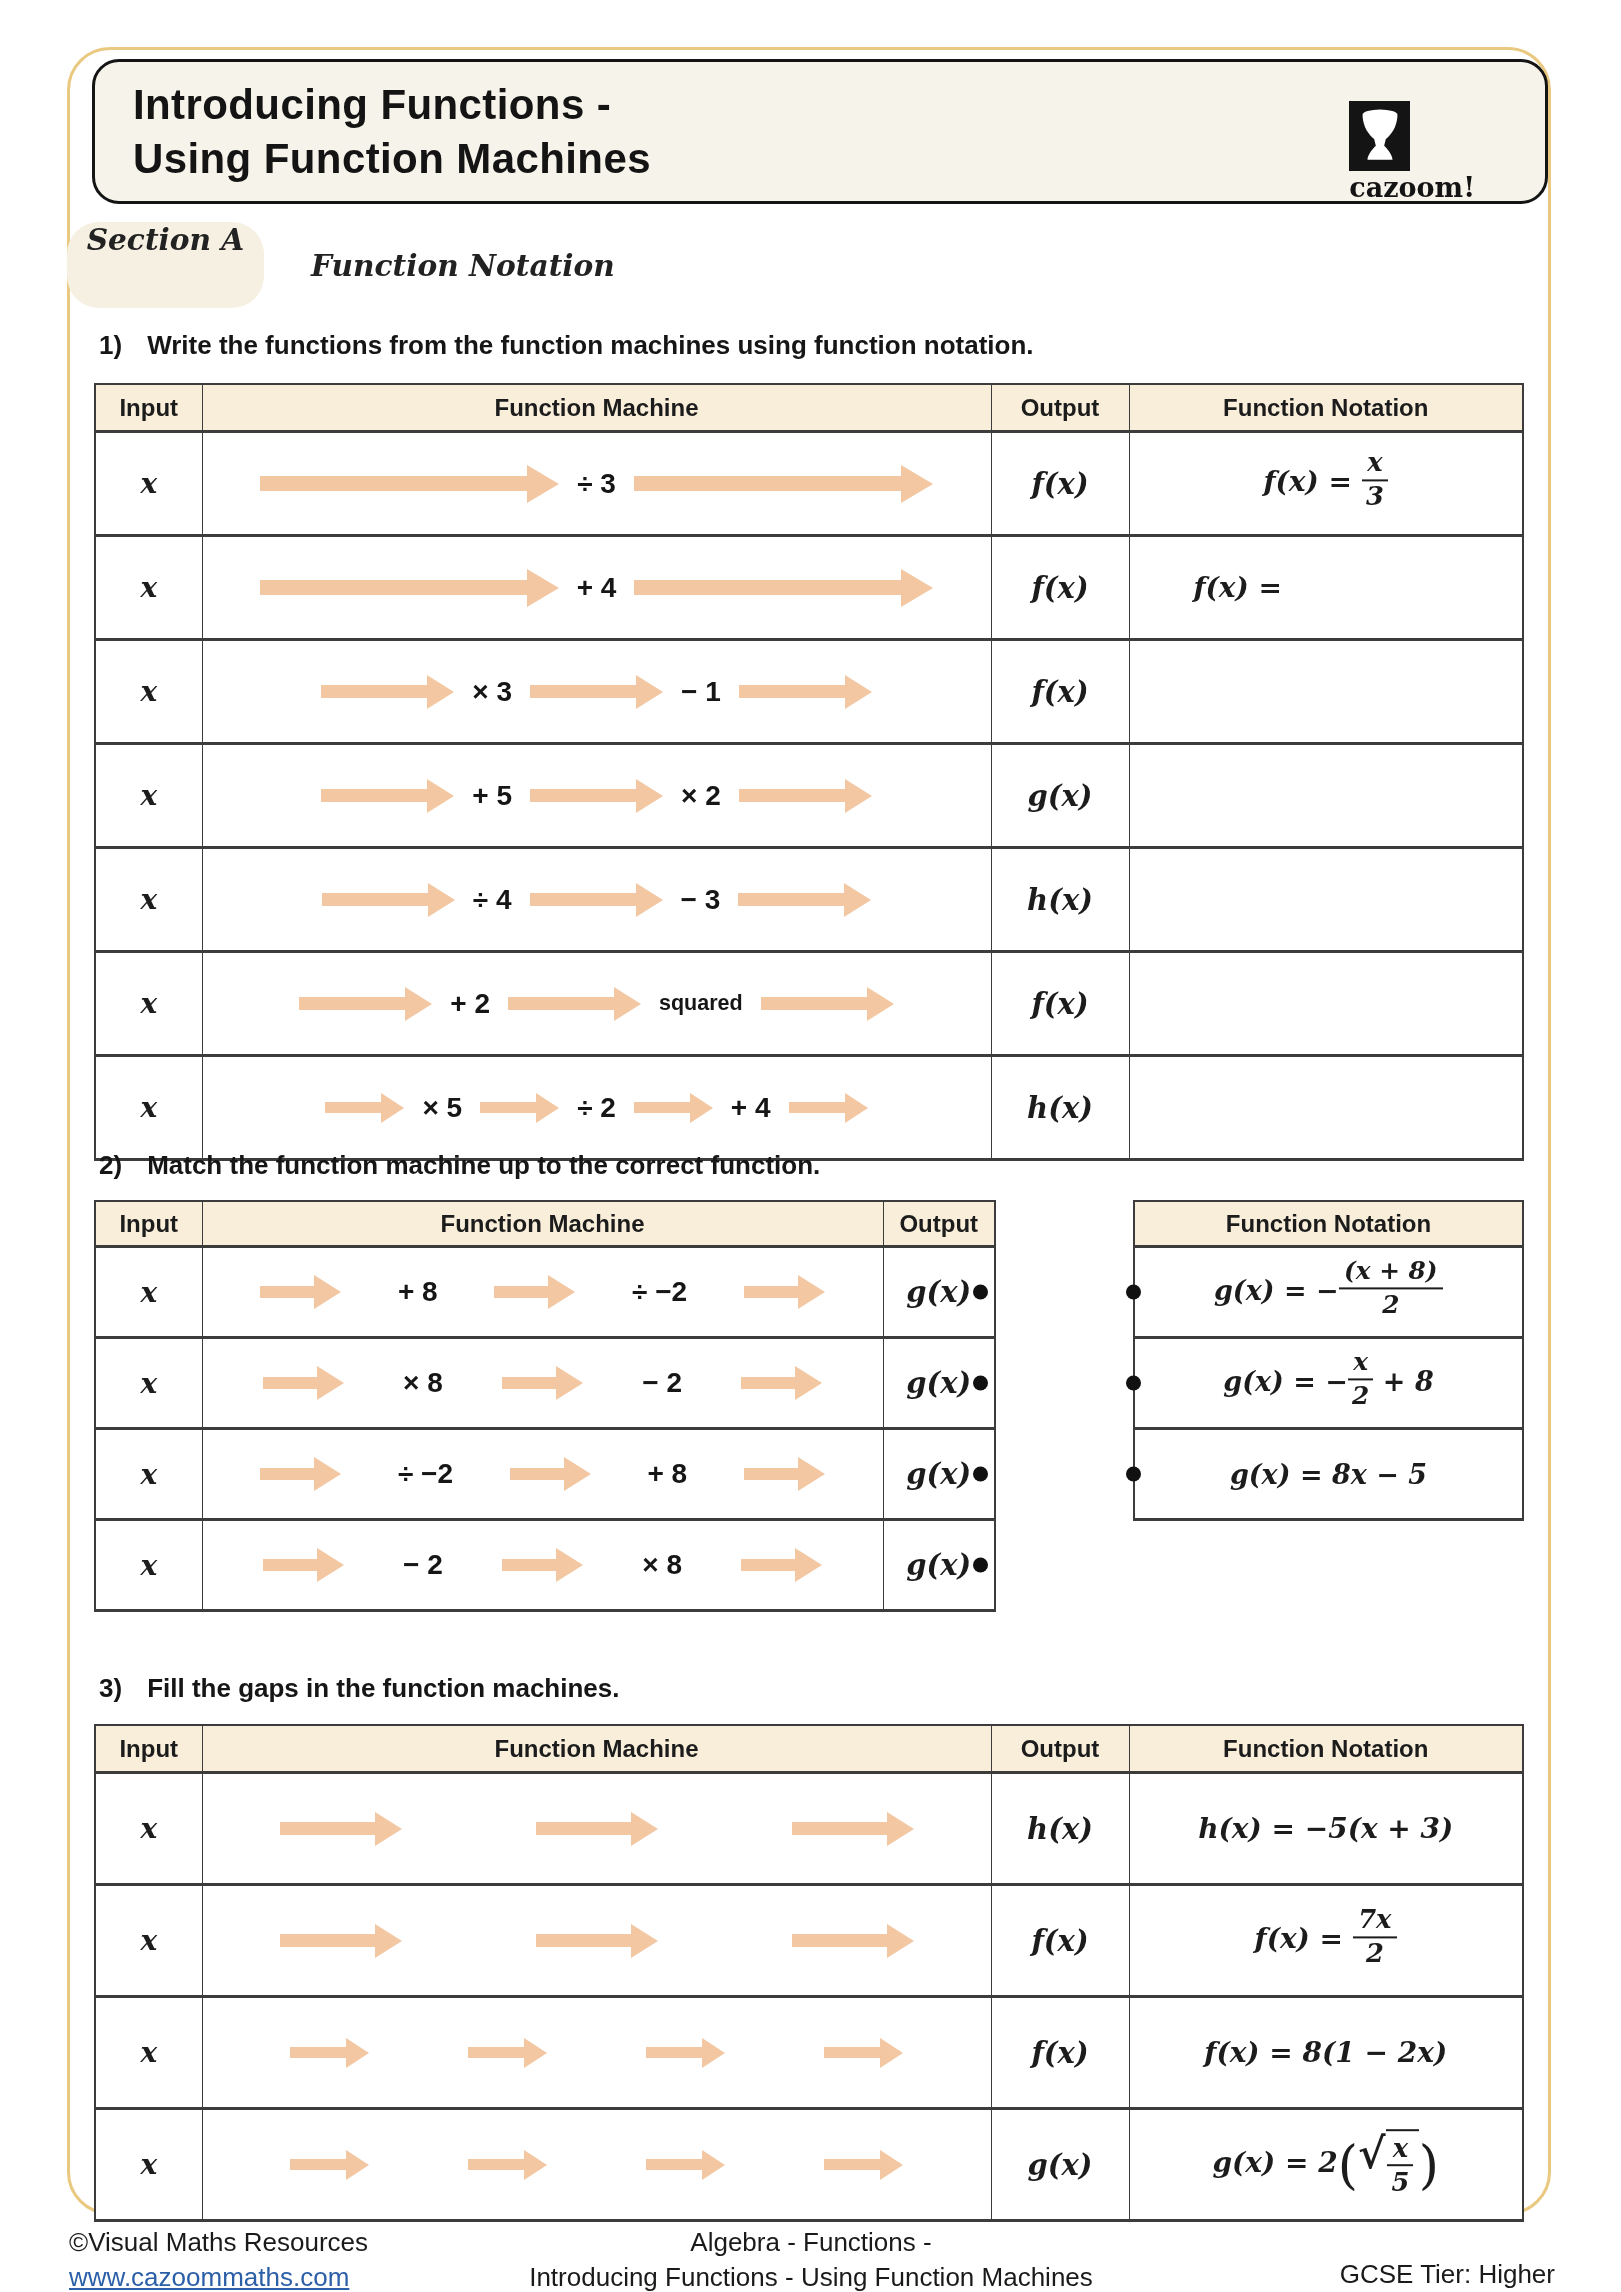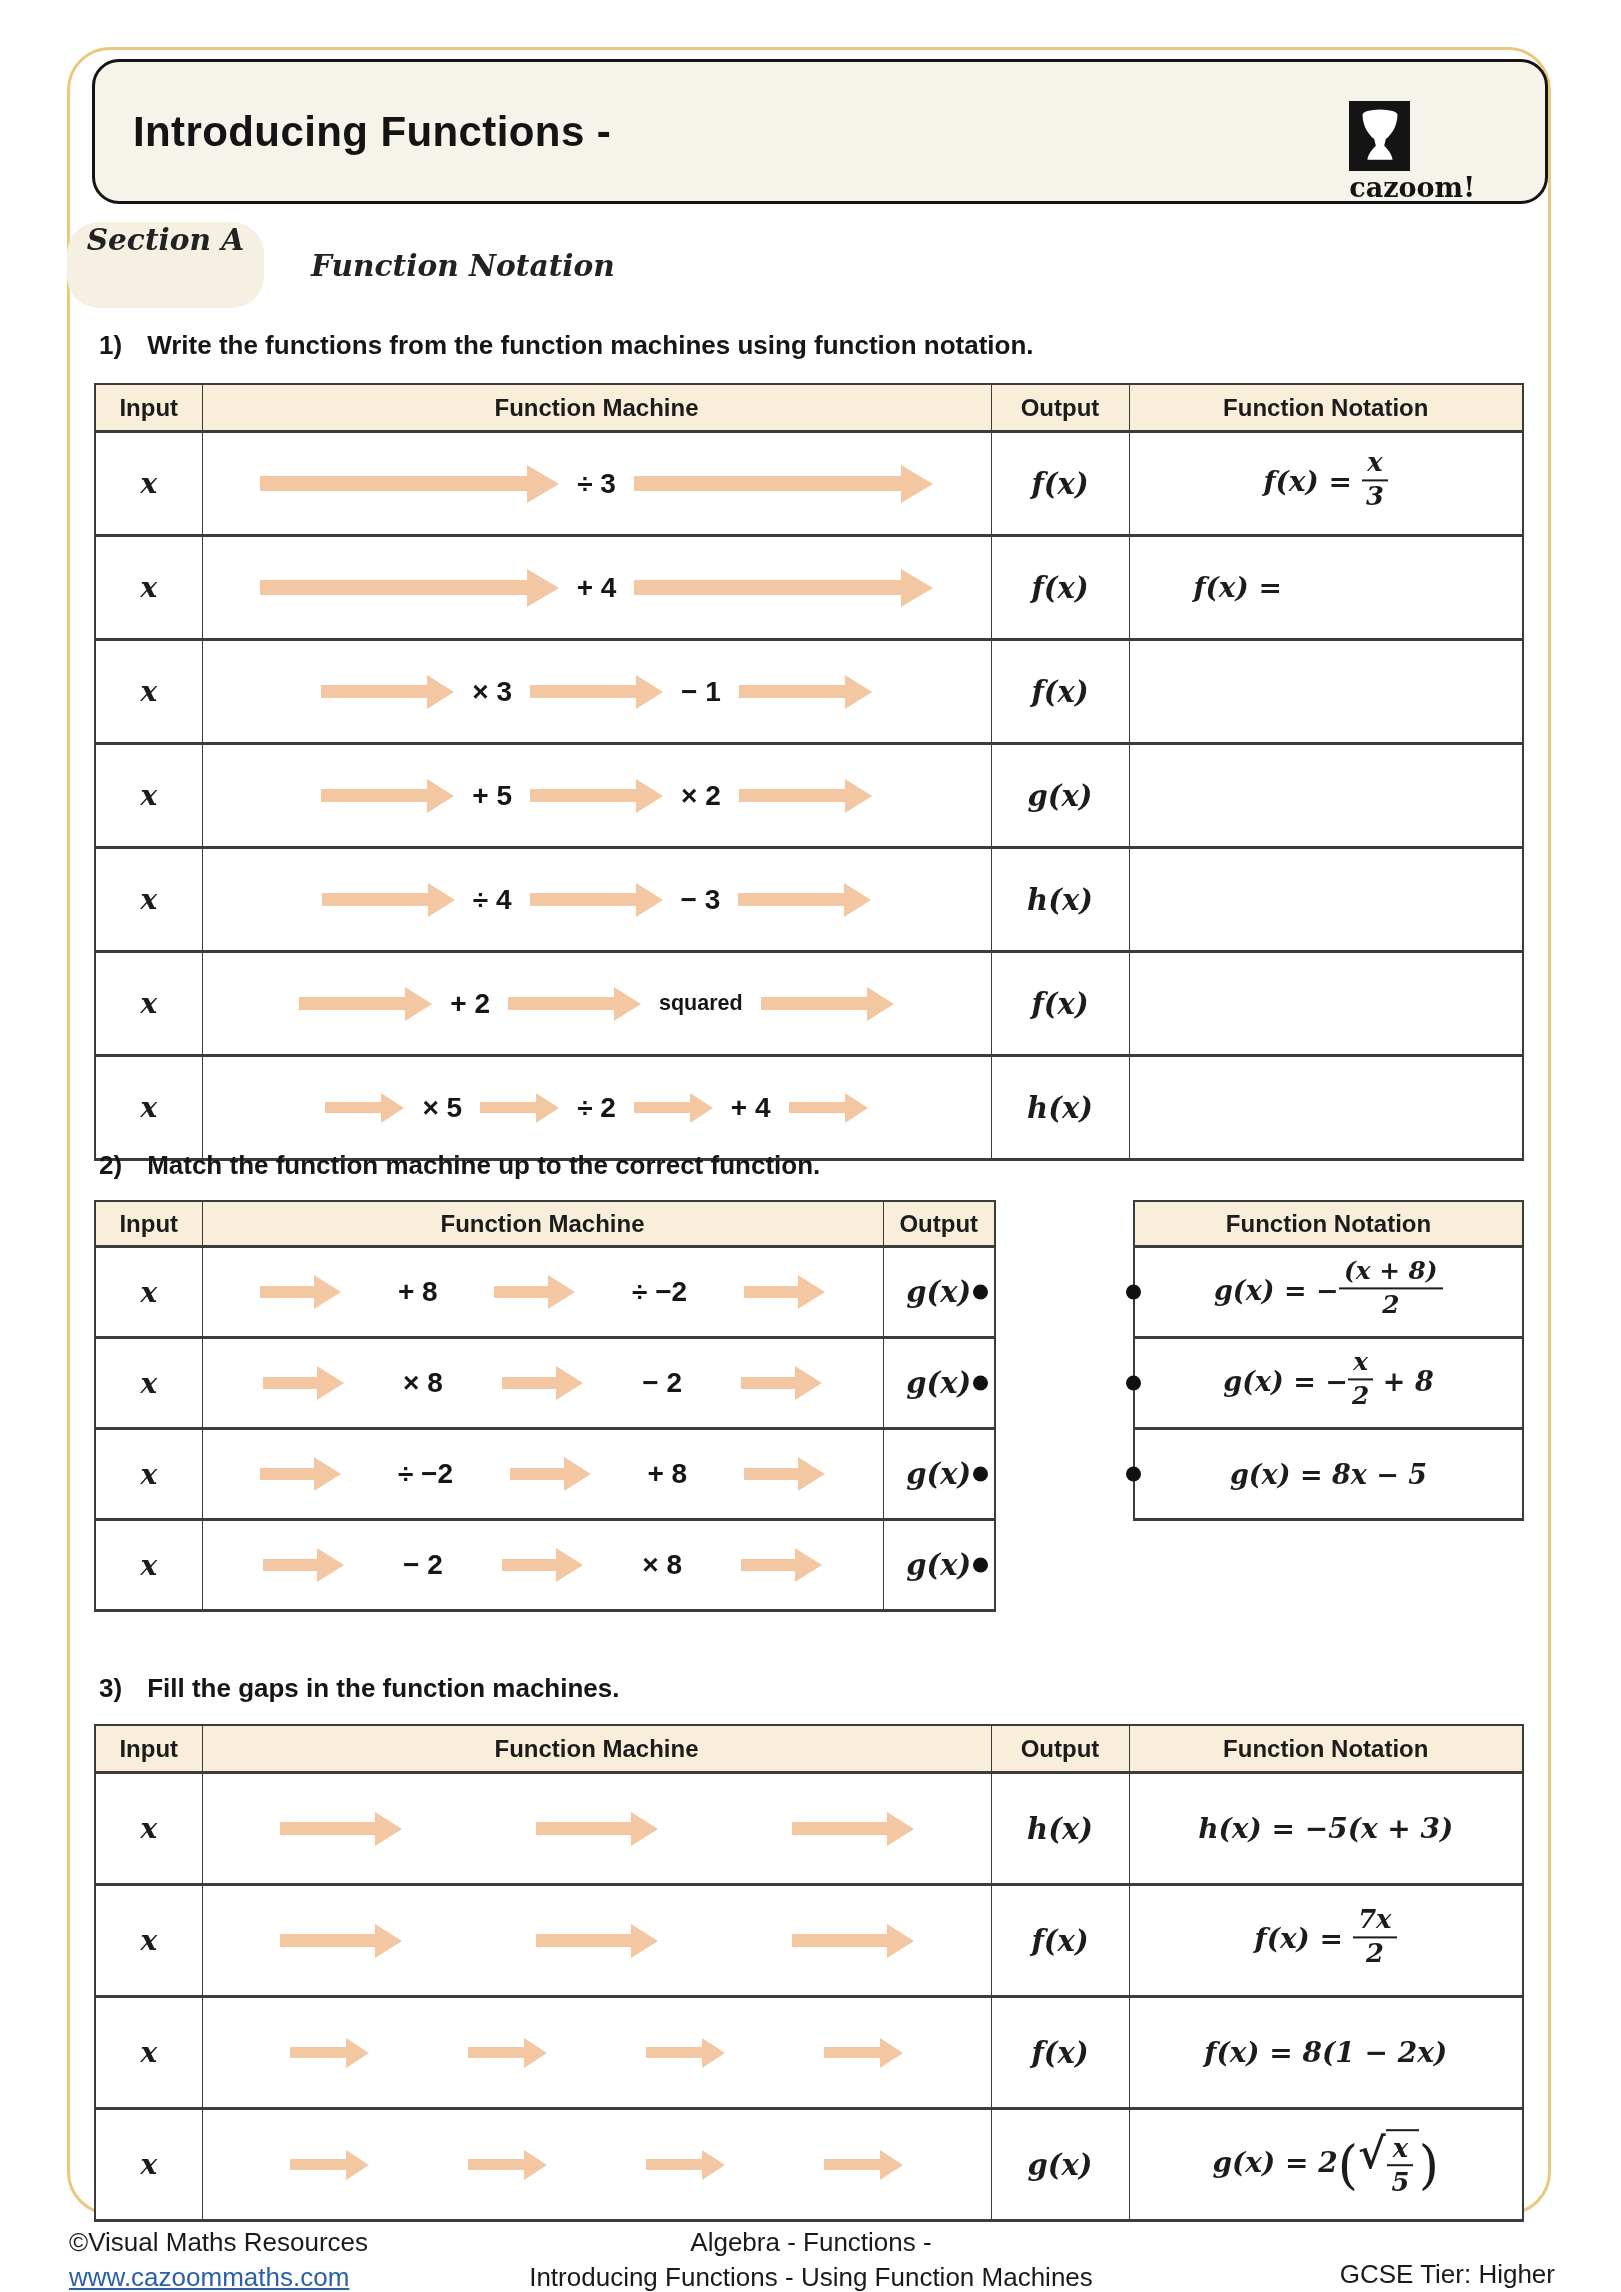--- a/index.html
+++ b/index.html
@@ -99,20 +99,21 @@
   .f-right{position:absolute;right:67px;top:2259px;font-size:26px;margin-left:48px;}
 </style>
 </head>
 <body>
 
 <div class="frame"></div>
 
 <div class="titlebox">
   <div class="title">
     <div>Introducing Functions -</div>
+    <div>Using Function Machines</div>
   </div>
   <div class="logo">
     <div class="logo-box">
       <svg viewBox="0 0 60 70" width="50" height="59" aria-hidden="true">
         <ellipse cx="30" cy="9" rx="21" ry="6.5" fill="#ffffff"></ellipse>
         <path d="M9 10 C10 24 16 32 23 38 L25 46 C19 52 15 58 15 63 L45 63 C45 58 41 52 35 46 L37 38 C44 32 50 24 51 10 Z" fill="#ffffff"></path>
       </svg>
     </div>
     <div class="logo-text">cazoom!</div>
   </div>

